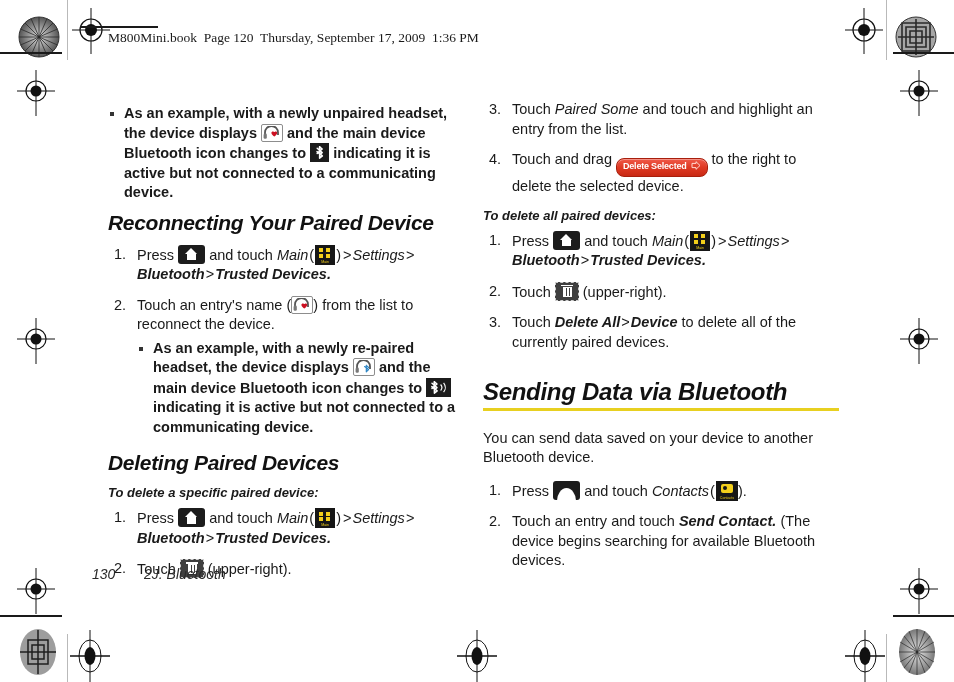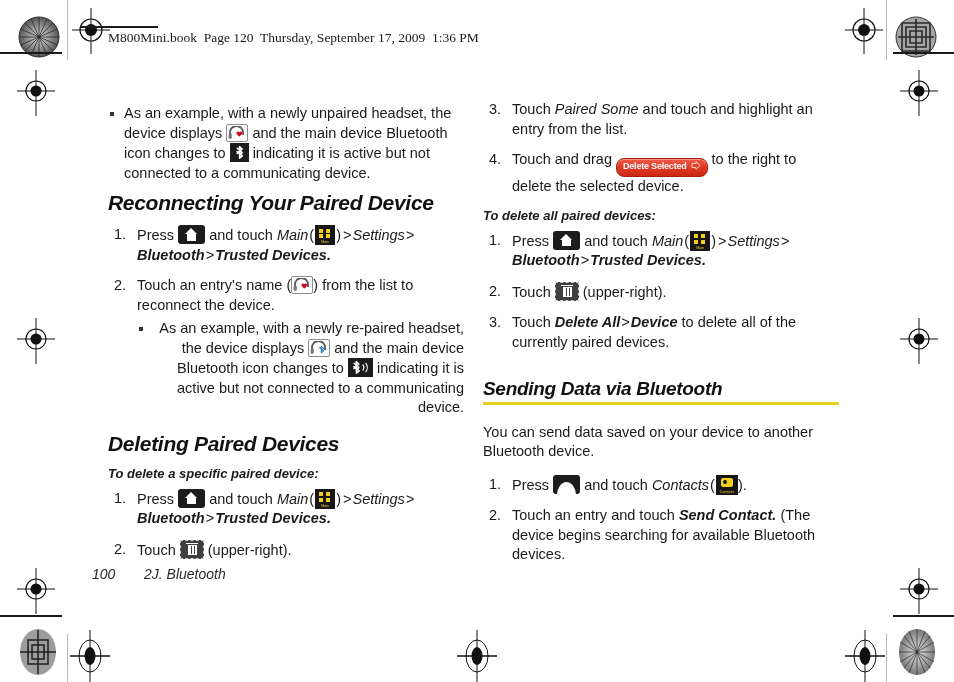--- a/index.html
+++ b/index.html
@@ -47,21 +47,21 @@
   h2.section {
     font-family: "Liberation Sans", sans-serif;
     font-style: italic;
     font-weight: bold;
     font-size: 21px;
     letter-spacing: -0.3px;
     margin: 0 0 10px 0;
     color: #111;
   }
   h2.section.big {
-    font-size: 19px;
+    font-size: 24px;
     margin-bottom: 0;
   }
   .yellow-rule {
     height: 2.5px;
     background: #e8d020;
     margin: 2px 0 18px 0;
     width: 100%;
   }
   p.lead {
     font-size: 14.5px;
@@ -96,36 +96,37 @@
     left: 6px;
     top: 0;
     font-size: 14.5px;
     color: #1a1a1a;
   }
 
   ul.bullets {
     margin: 4px 0 8px 0;
     padding: 0;
     list-style: none;
+    font-weight: bold;
   }
   ul.bullets > li {
     position: relative;
     padding-left: 16px;
     font-size: 14.5px;
     line-height: 19.5px;
     margin-bottom: 4px;
   }
   ul.bullets > li::before {
     content: "";
     position: absolute;
     left: 2px; top: 8px;
     width: 4px; height: 4px;
     background: #333;
   }
-  .sub-bullets { margin-left: 22px; text-align: right; }
+  .sub-bullets { margin-left: 22px; }
 
   i.t { font-style: italic; }
   b.t { font-weight: bold; font-style: italic; }
   .gt { font-style: normal; font-weight: normal; padding: 0 1px; }
 
   
   .ico {
     display: inline-block;
     vertical-align: -5px;
     position: relative;
@@ -586,14 +587,14 @@
     </li>
     <li>
       <span>Touch an entry and touch</span>
       <b class="t">Send Contact.</b>
       <span>(The device begins searching for available Bluetooth devices.</span>
     </li>
   </ol>
 </div>
 
 <div class="footer">
-  <span class="pg">100</span><span>2J. Bluetooth</span>
+  <span class="pg">130</span><span>2J. Bluetooth</span>
 </div>
 
 </body></html>

